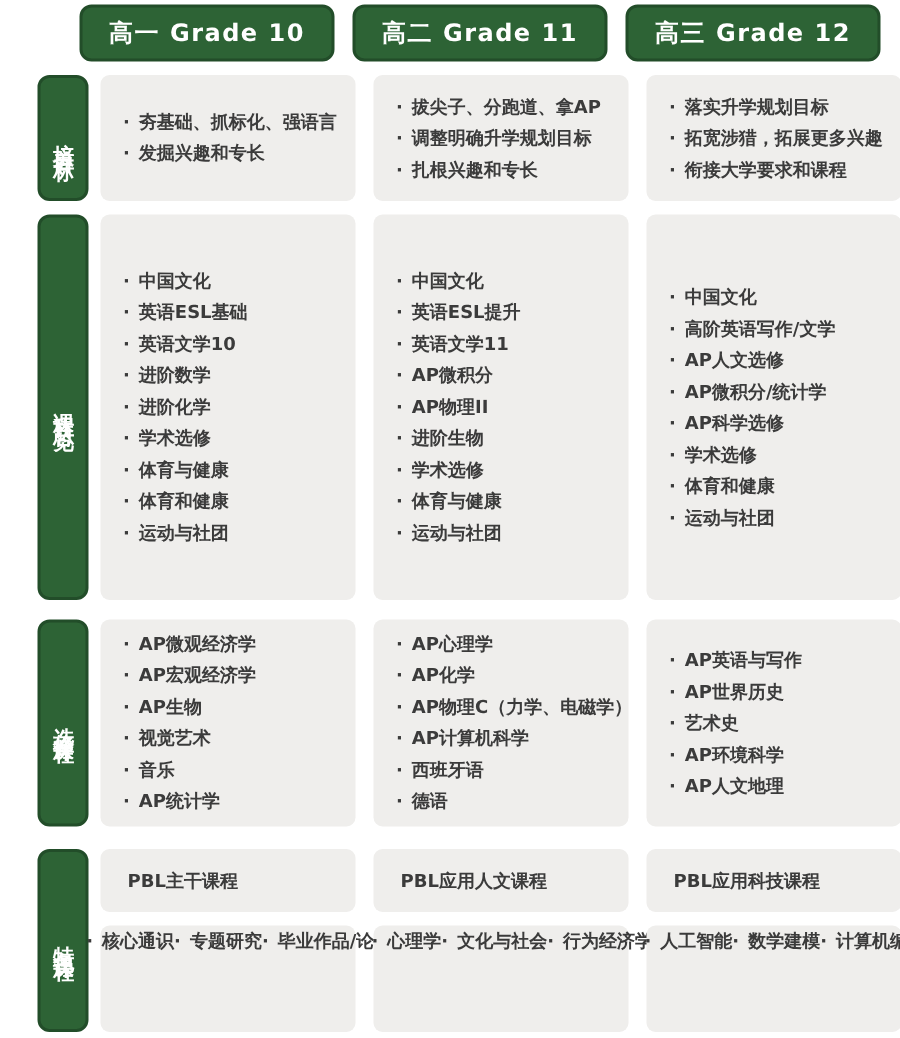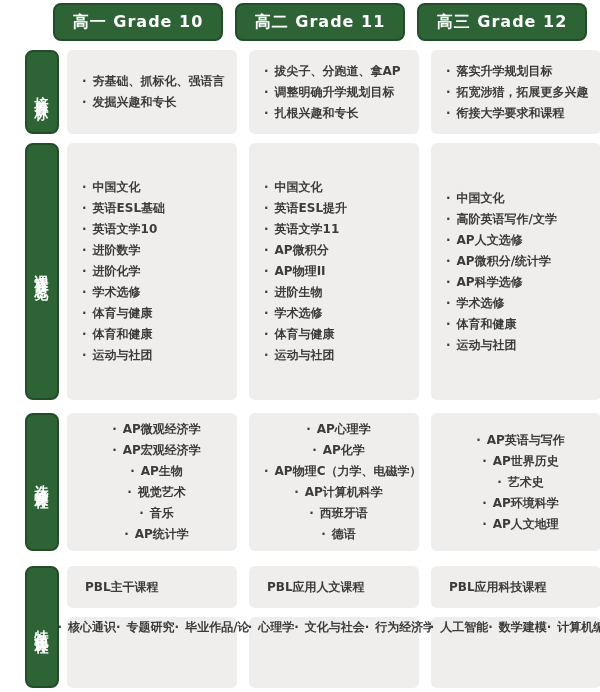--- a/index.html
+++ b/index.html
@@ -19,21 +19,21 @@
     border:2px solid #224d29;
     border-radius:8px;
     color:#ffffff; font-weight:bold; font-size:16px;
     display:flex; align-items:center; justify-content:center;
     letter-spacing:1px;
   }
   .row { display:flex; gap:8px; margin-left:25px;border-radius:28px; }
   .row .cols { display:flex; gap:12px; }
   .r-goals    { height:84px;  margin-bottom:9px;  }
   .r-courses  { height:257px; margin-bottom:13px; }
-  .r-elect    { height:138px; margin-bottom:15px;text-align:center; }
+  .r-elect    { height:138px; margin-bottom:15px; }
   .r-special  { height:122px; }
   .vlabel {
     width:34px; align-self:stretch;
     background:#2d6335;
     border:2px solid #224d29;
     border-radius:8px;
     color:#ffffff; font-weight:bold; font-size:14px;
     writing-mode:vertical-rl; text-orientation:upright;
     display:flex; align-items:center; justify-content:center;
     letter-spacing:4px;

